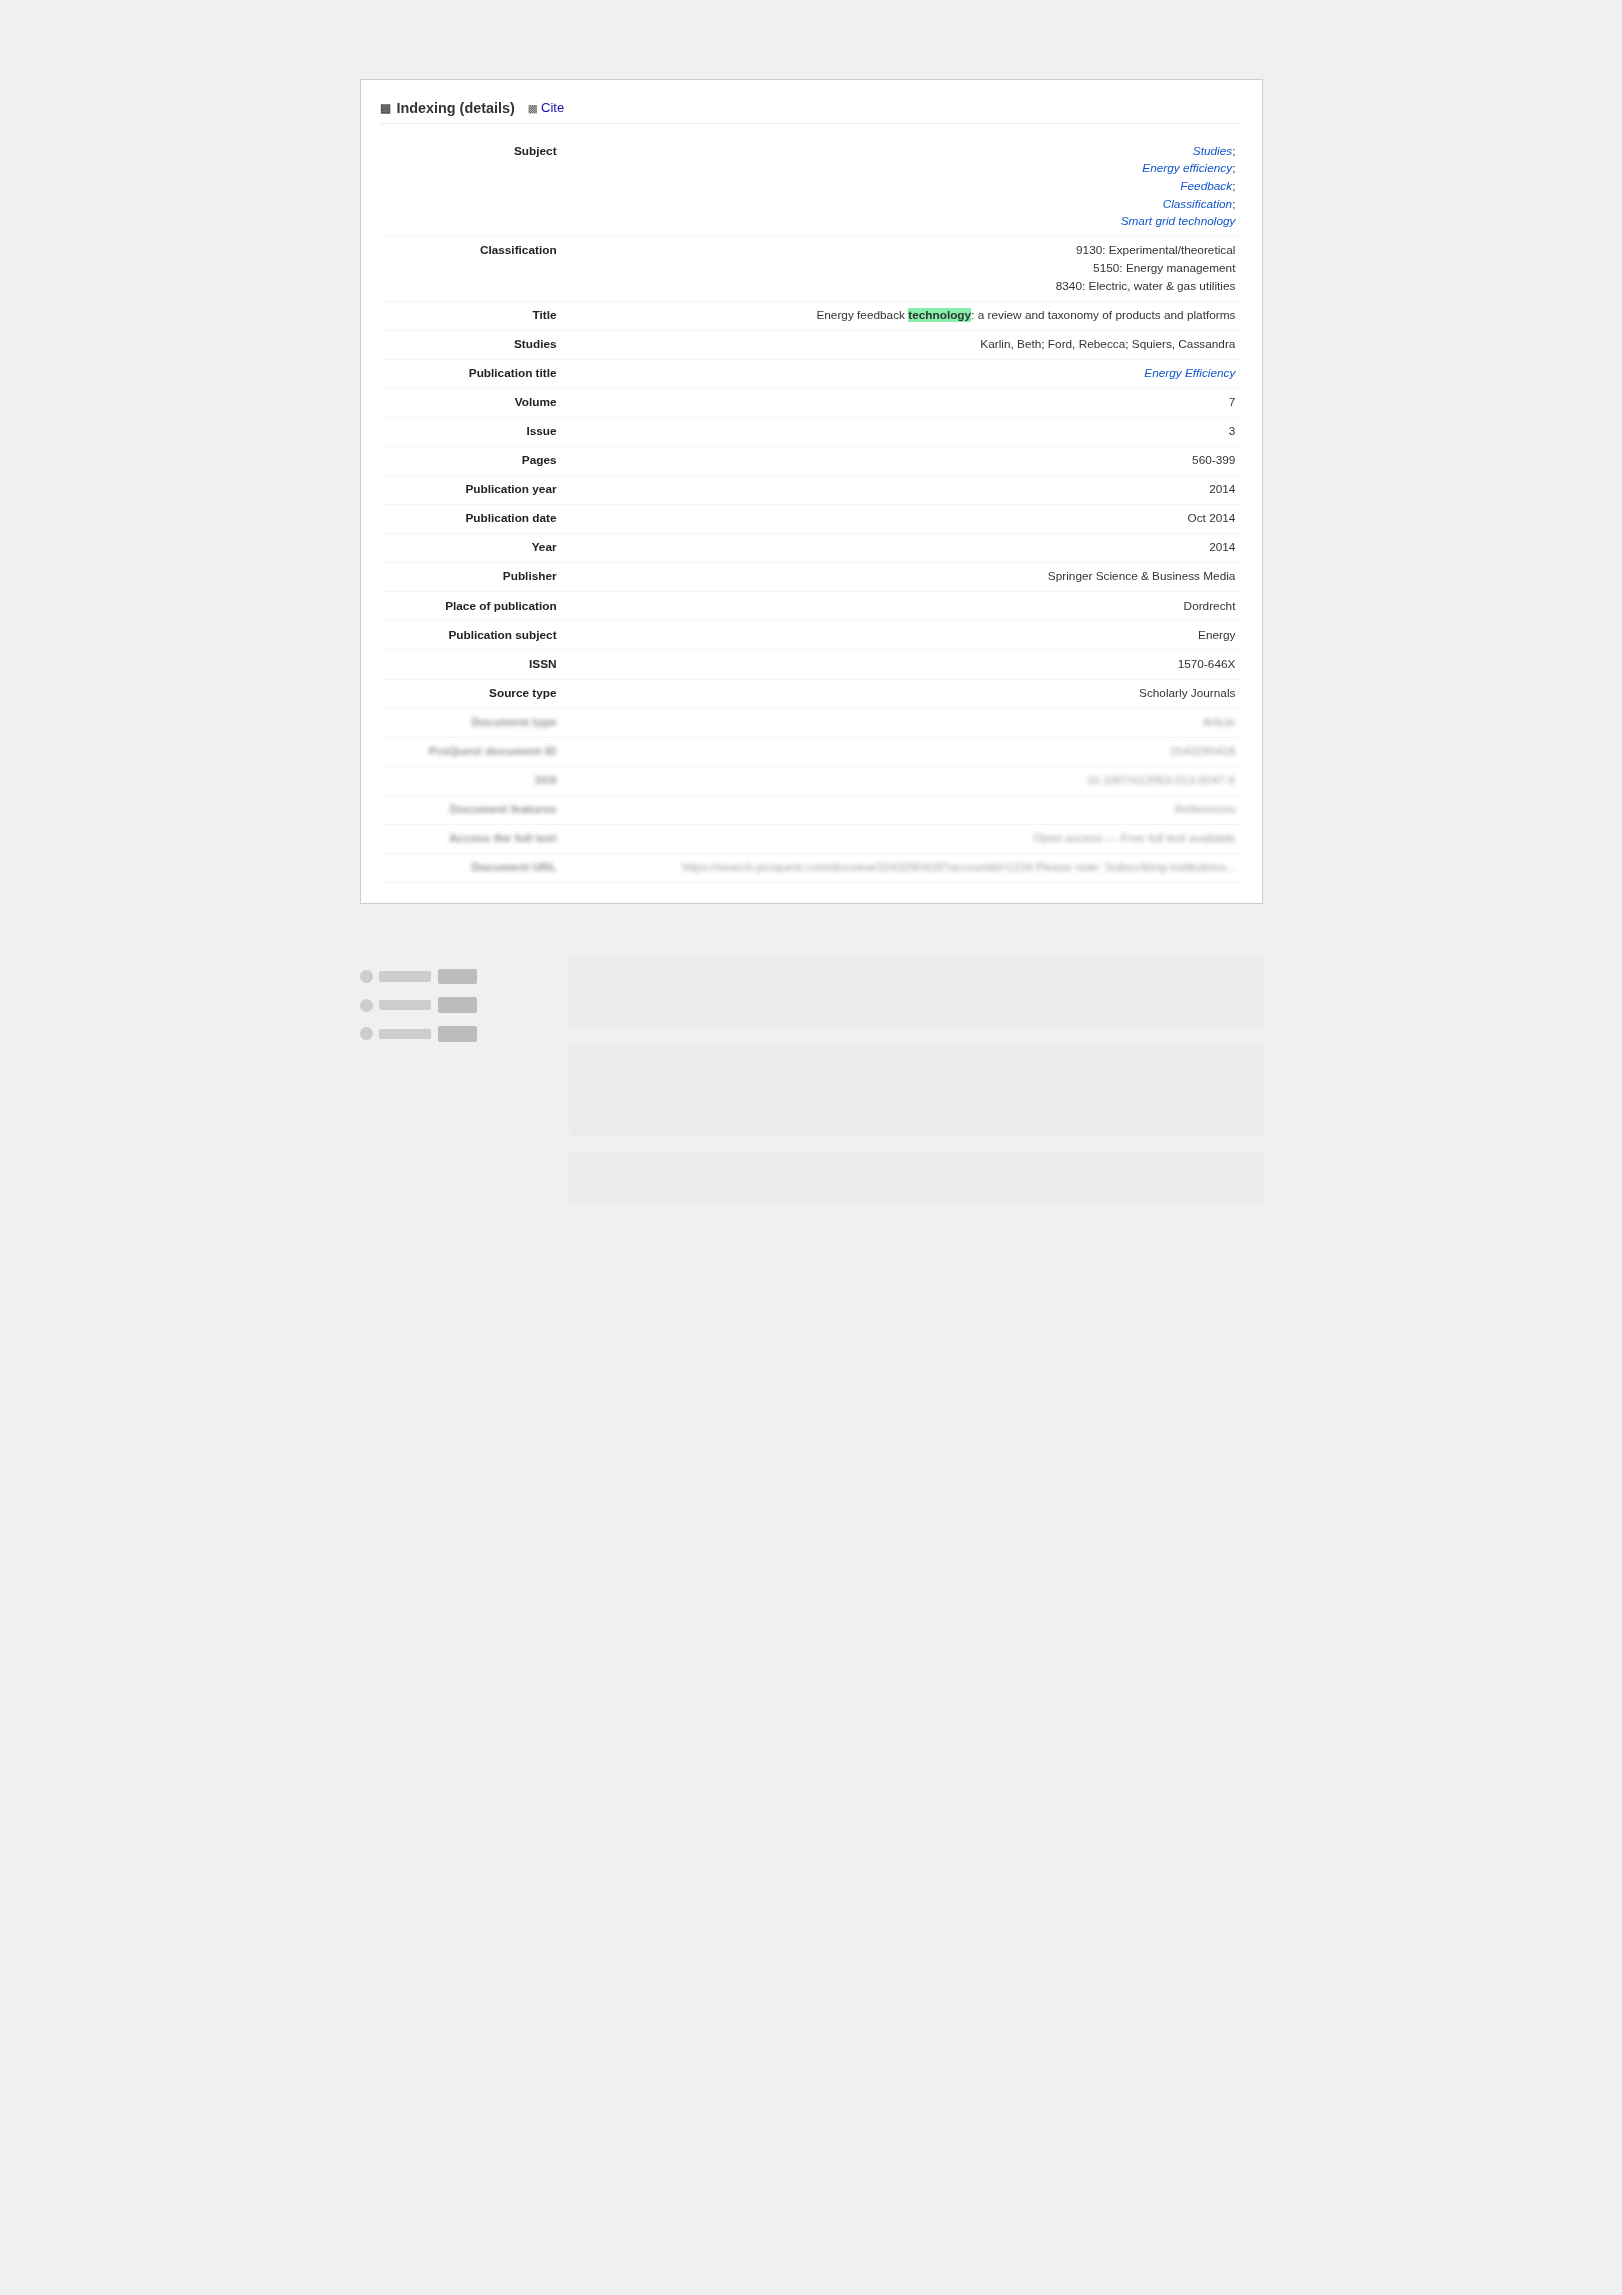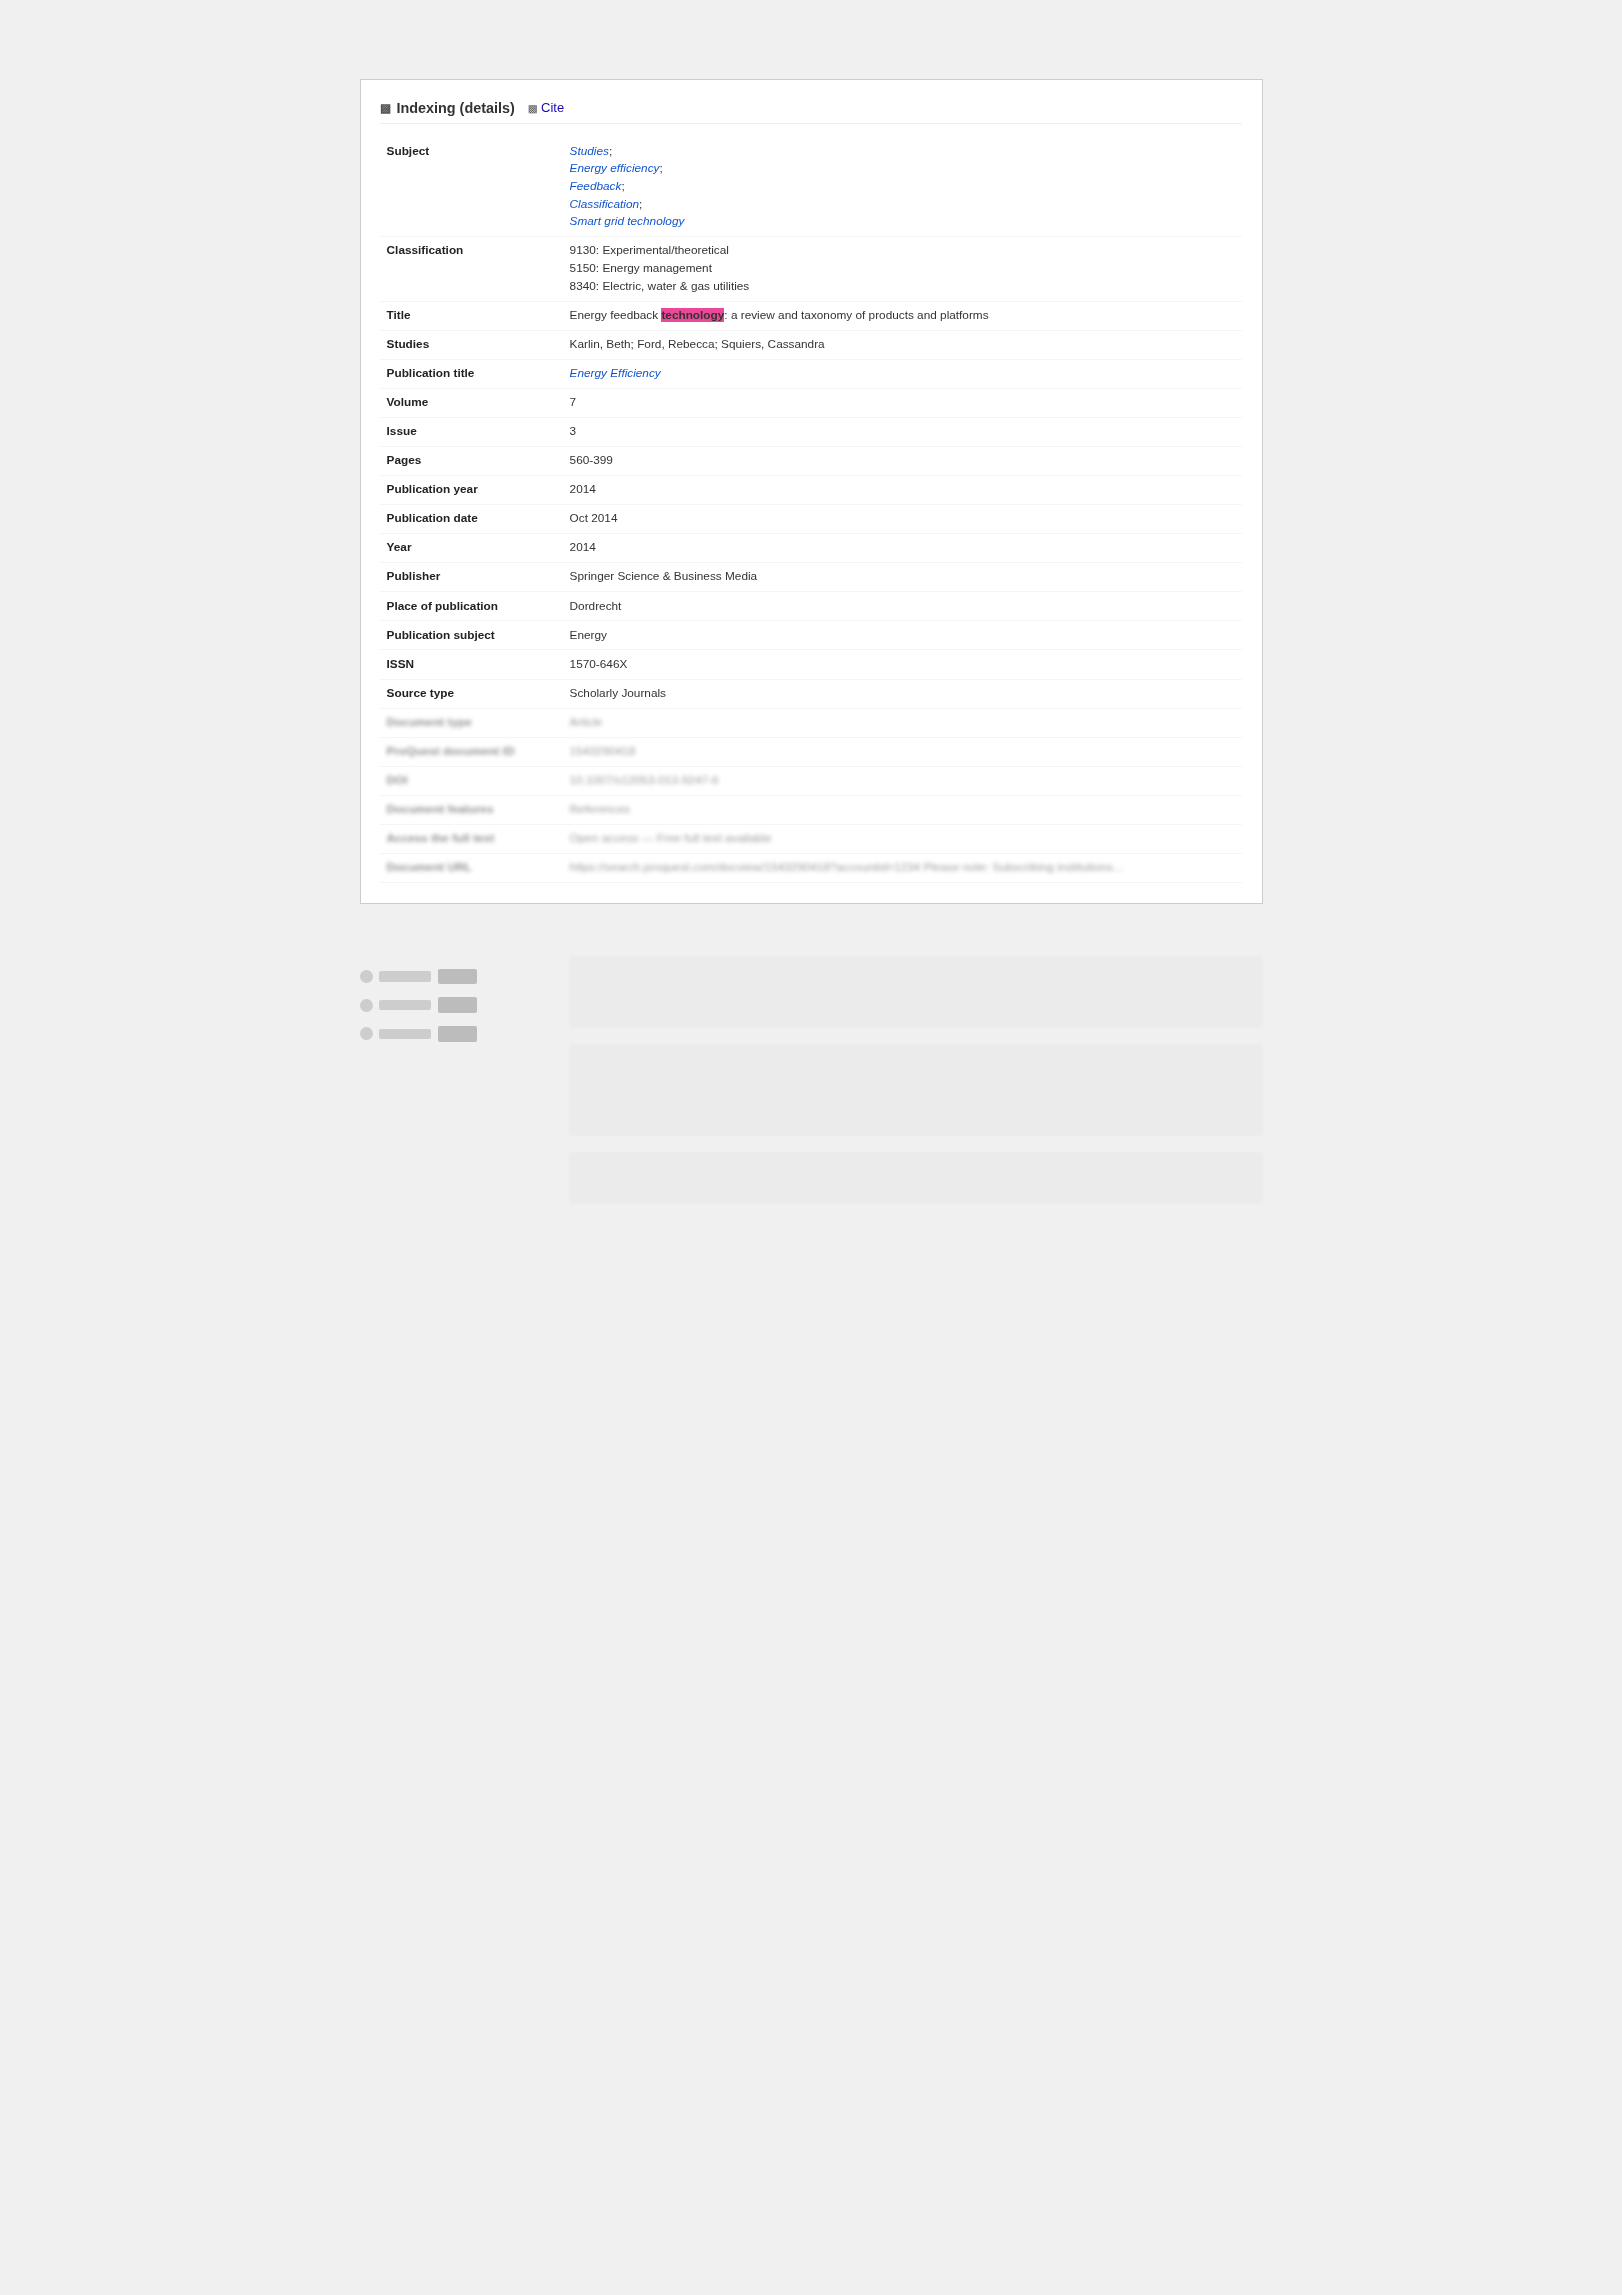--- a/index.html
+++ b/index.html
@@ -55,20 +55,21 @@
     }
 
     .cite-icon {
       font-size: 10.5px;
       color: #555;
     }
 
     .detail-table {
       width: 100%;
       border-collapse: collapse;
+      text-align: right;
     }
 
     .detail-table tr {
       border-bottom: 0.7px solid #f5f5f5;
     }
 
     .detail-table td {
       padding: 5.2px 6.5px;
       vertical-align: top;
       font-size: 11.8px;
@@ -86,21 +87,21 @@
       color: #333;
     }
 
     .link-blue {
       color: #1155cc;
       text-decoration: none;
       font-style: italic;
     }
 
     .highlight-yellow {
-      background-color: #ec4899;
+      background-color: #86efac;
       font-weight: bold;
     }
 
     .blurred-row {
       filter: blur(2px);
       opacity: 0.5;
       user-select: none;
       pointer-events: none;
     }
 

